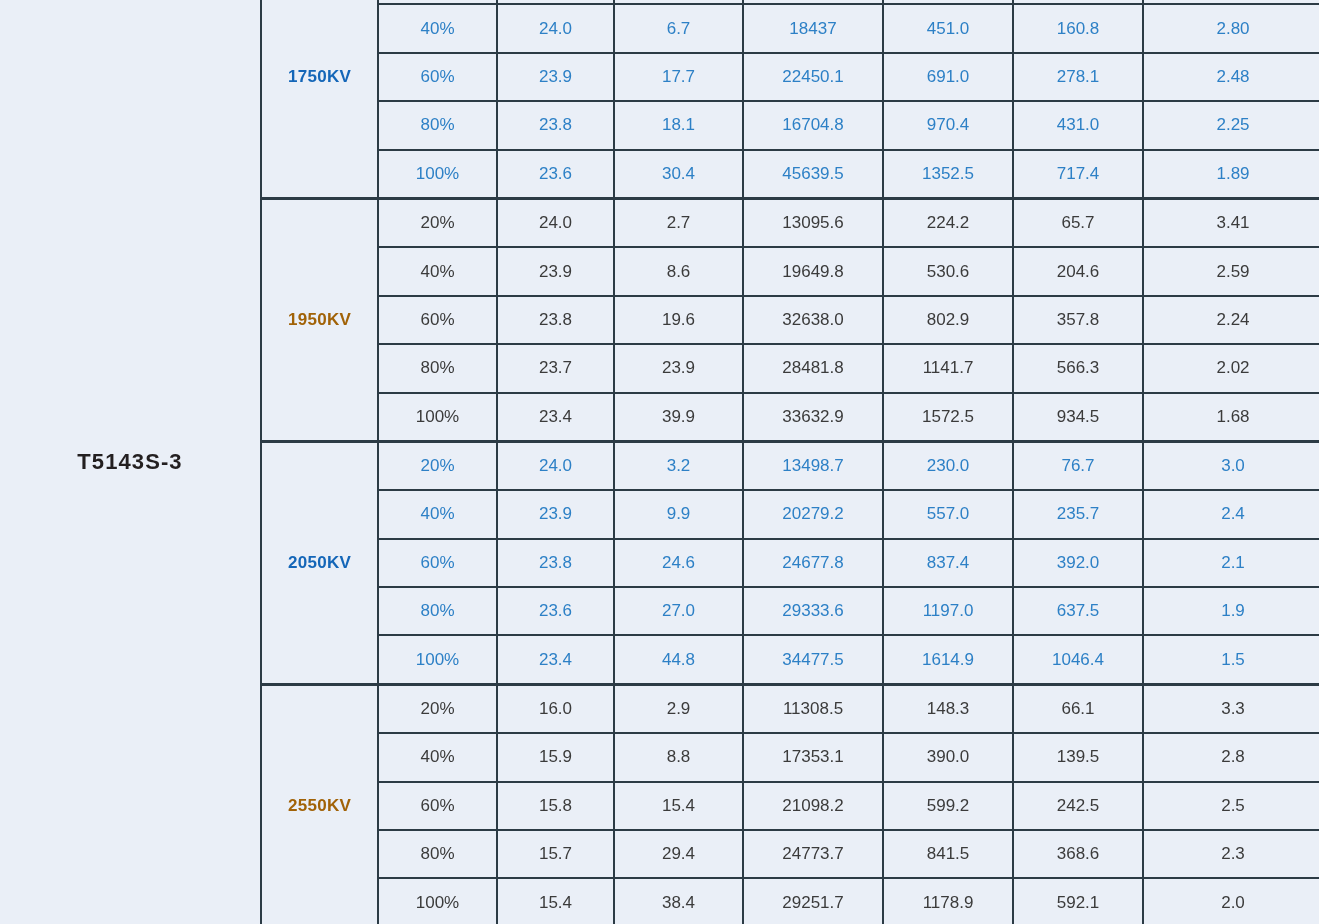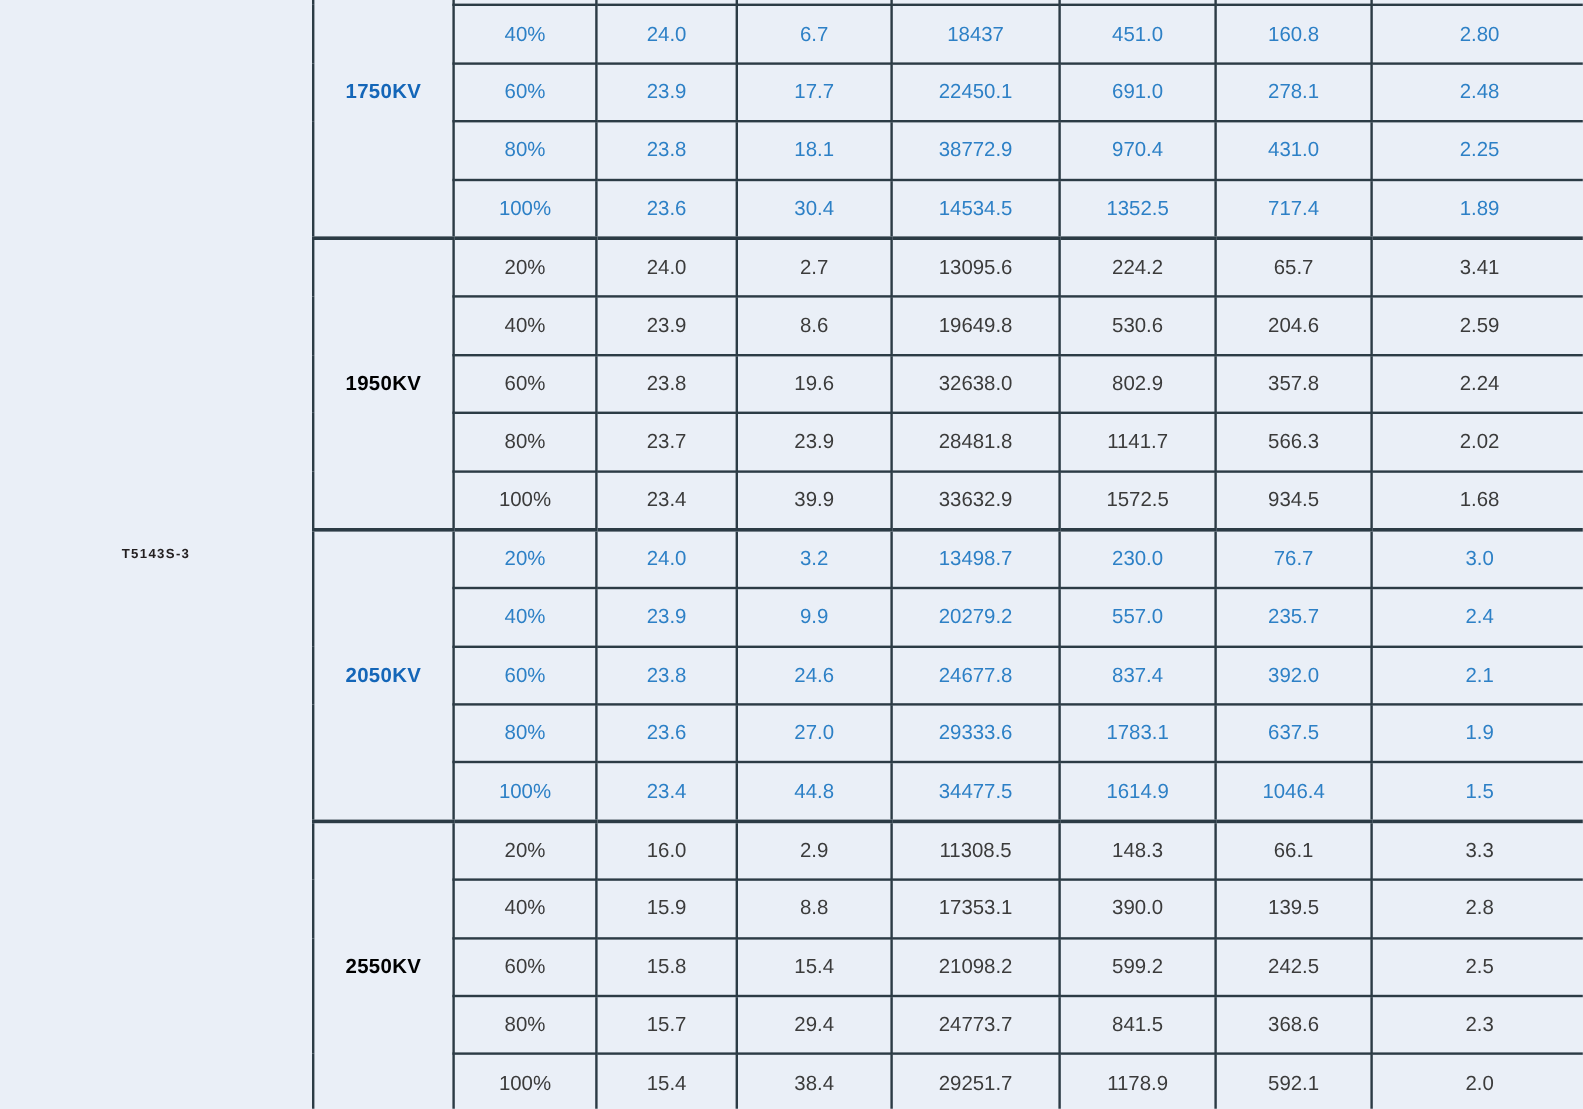--- a/index.html
+++ b/index.html
@@ -25,21 +25,21 @@
   
   #model-label {
     position: absolute;
     left: 0;
     top: 0;
     width: 260px;
     height: 924px;
     display: flex;
     align-items: center;
     justify-content: center;
-    font-size: 11px;
+    font-size: 22px;
     font-weight: bold;
     color: #231f20;
     letter-spacing: 1.1px;
   }
 
   
   #table-wrap {
     position: absolute;
     left: 260px;
     top: 0;
@@ -74,21 +74,21 @@
     letter-spacing: 0.3px;
     border-left: none;
   }
 
   
   tr.blue td { color: #2d80c6; }
   tr.blue td.kv { color: #1466b8; }
 
   
   tr.dark td { color: #3b3b3b; }
-  tr.dark td.kv { color: #000000; margin-left: 44px; }
+  tr.dark td.kv { color: #a16207; margin-left: 44px; }
 
   
   col.c-kv   { width: 117px; }
   col.c-pct  { width: 119px; }
   col.c-v    { width: 117px; }
   col.c-a    { width: 129px; }
   col.c-rpm  { width: 140px; }
   col.c-w    { width: 130px; }
   col.c-g    { width: 130px; }
   col.c-eff  { width: 180px; }
@@ -143,30 +143,30 @@
             <td>17.7</td>
             <td>22450.1</td>
             <td>691.0</td>
             <td>278.1</td>
             <td>2.48</td>
           </tr>
           <tr class="blue">
             <td>80%</td>
             <td>23.8</td>
             <td>18.1</td>
-            <td>38772.9</td>
+            <td>16704.8</td>
             <td>970.4</td>
             <td>431.0</td>
             <td>2.25</td>
           </tr>
           <tr class="blue">
             <td>100%</td>
             <td>23.6</td>
             <td>30.4</td>
-            <td>14534.5</td>
+            <td>45639.5</td>
             <td>1352.5</td>
             <td>717.4</td>
             <td>1.89</td>
           </tr>
           <tr class="dark group-start">
             <td class="kv" rowspan="5">1950KV</td>
             <td>20%</td>
             <td>24.0</td>
             <td>2.7</td>
             <td>13095.6</td>
@@ -236,21 +236,21 @@
             <td>24677.8</td>
             <td>837.4</td>
             <td>392.0</td>
             <td>2.1</td>
           </tr>
           <tr class="blue">
             <td>80%</td>
             <td>23.6</td>
             <td>27.0</td>
             <td>29333.6</td>
-            <td>1783.1</td>
+            <td>1197.0</td>
             <td>637.5</td>
             <td>1.9</td>
           </tr>
           <tr class="blue">
             <td>100%</td>
             <td>23.4</td>
             <td>44.8</td>
             <td>34477.5</td>
             <td>1614.9</td>
             <td>1046.4</td>

